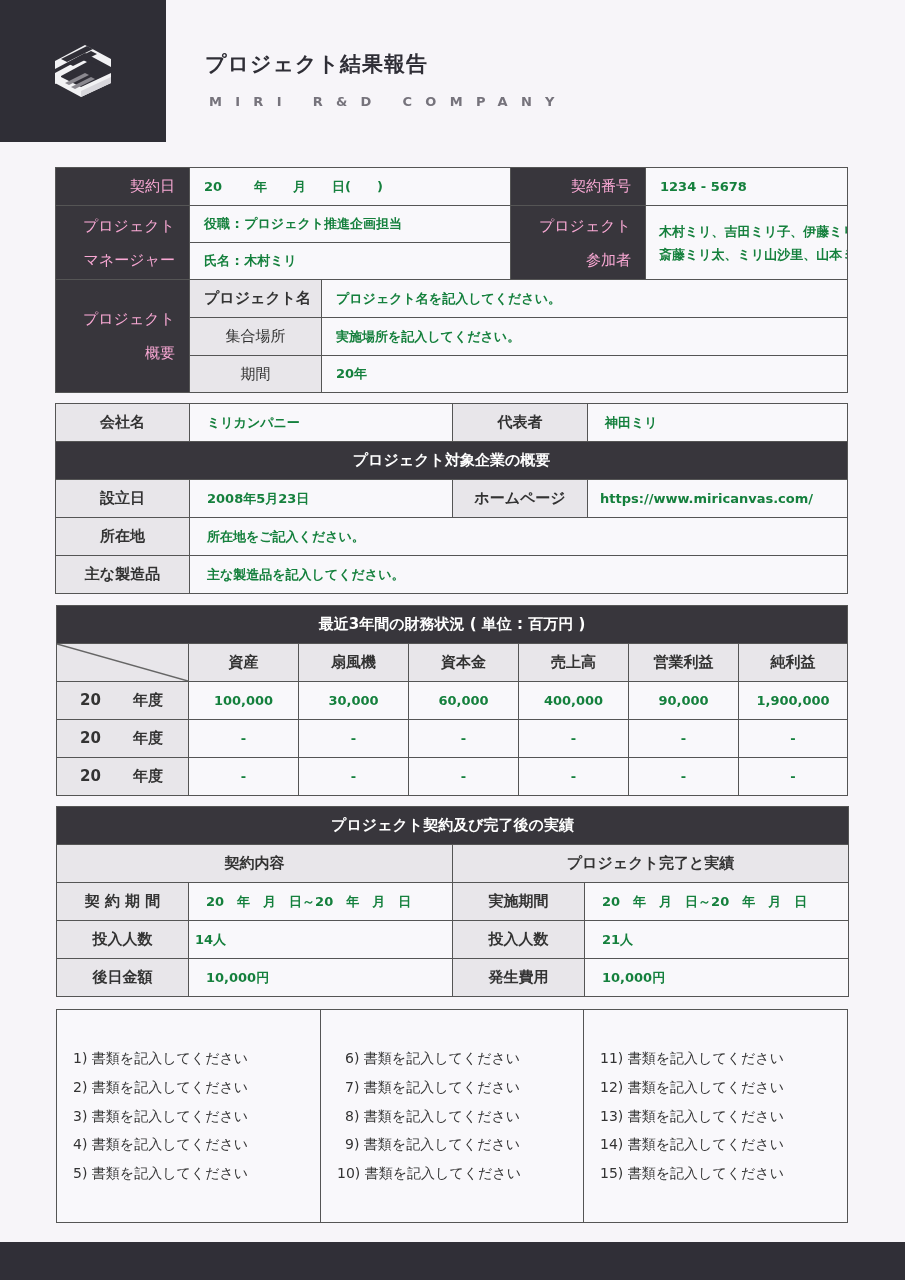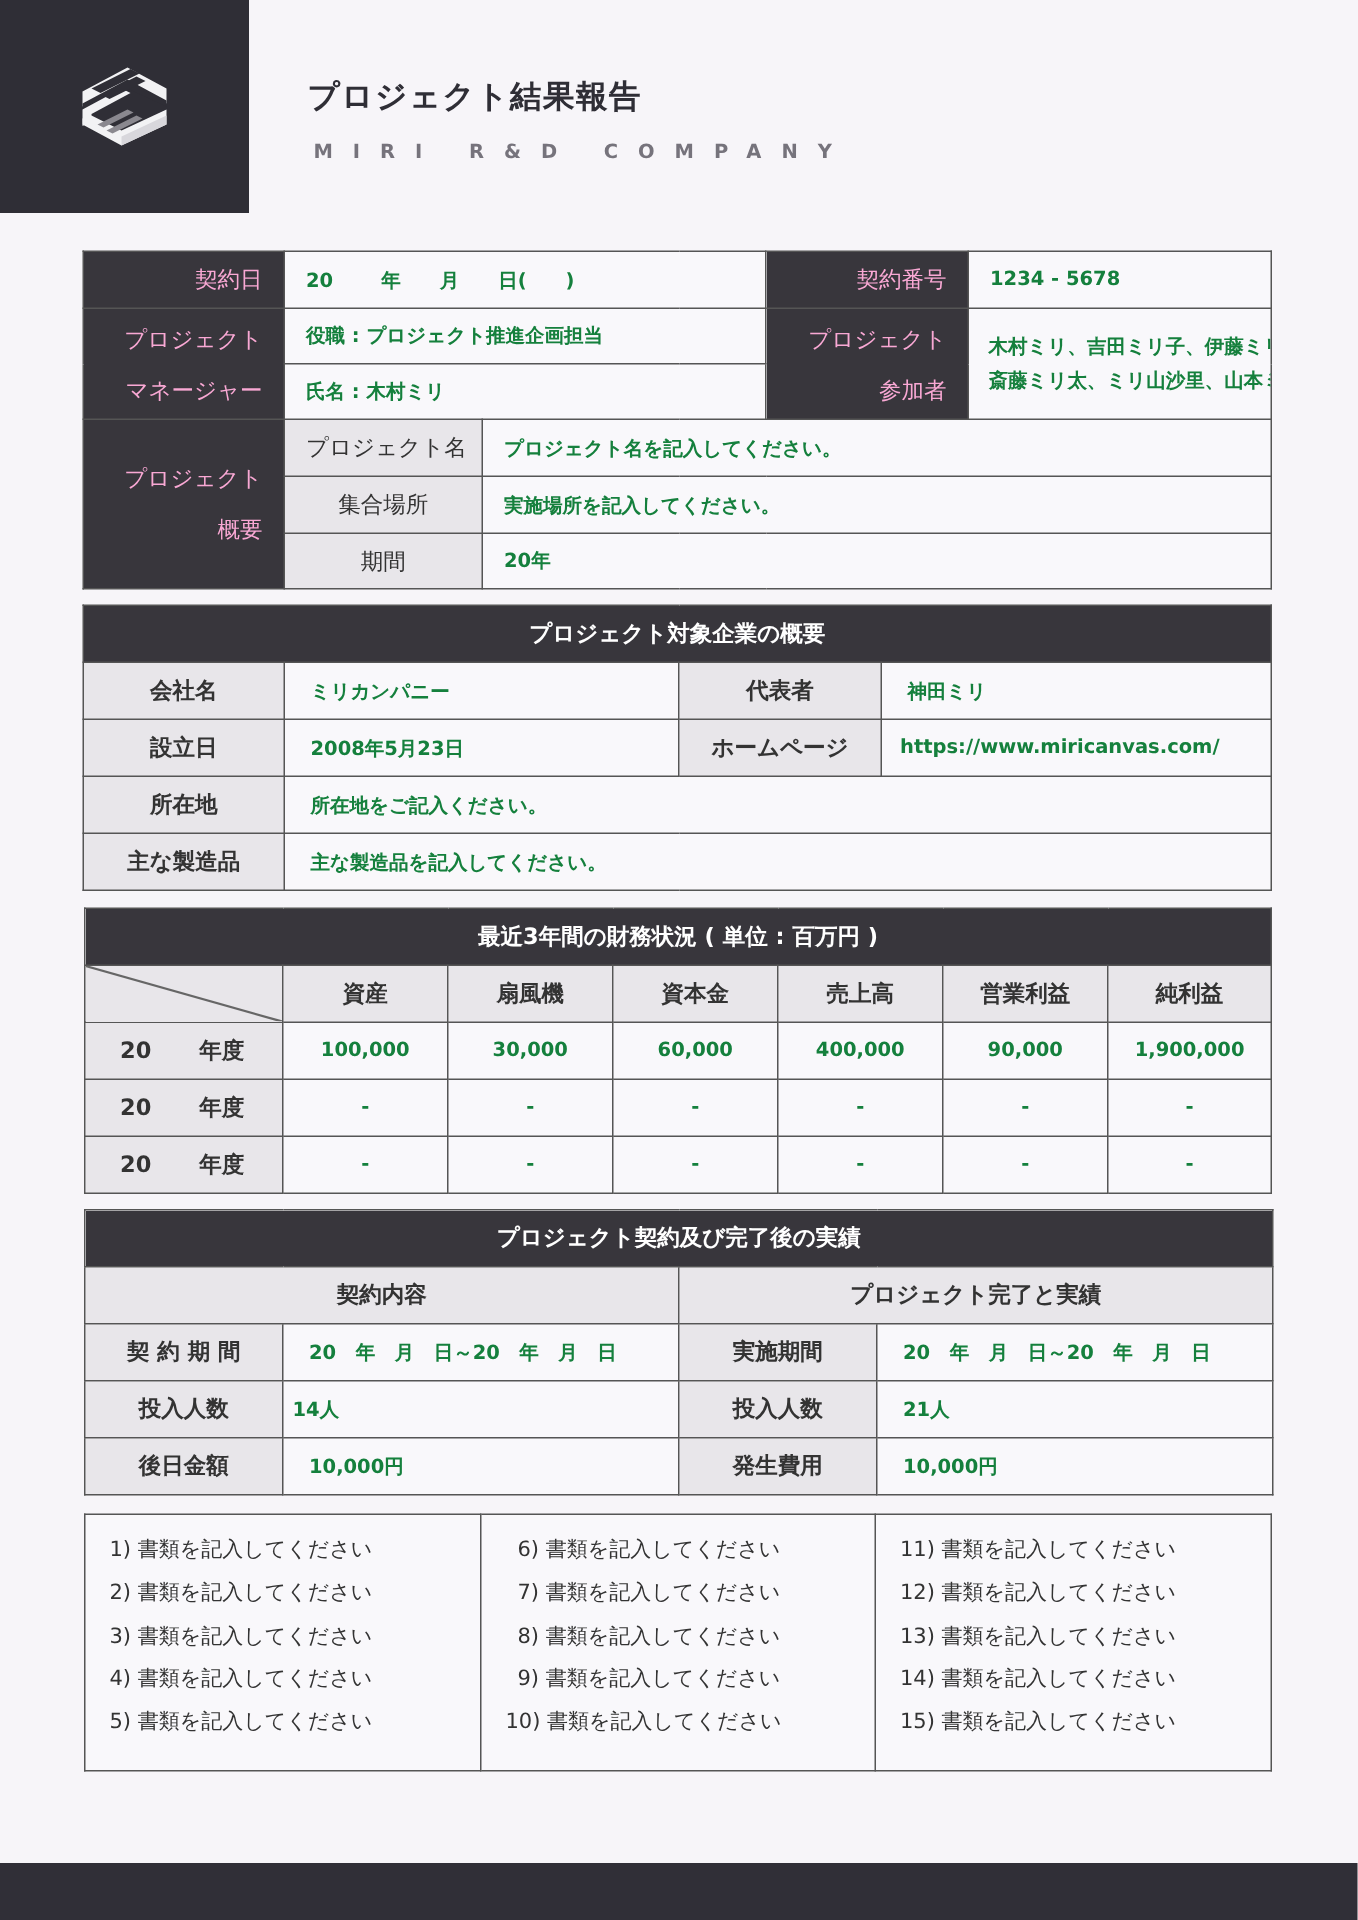--- a/index.html
+++ b/index.html
@@ -34,21 +34,21 @@
     padding: 0 14px;
     white-space: nowrap; overflow: hidden;
   }
   .dark { background: #38363c; color: #f9a8d4; font-size: 15px; text-align: right; font-weight: normal; }
   .gray { background: #e8e6ea; color: #333; font-size: 15px; text-align: center; font-weight: bold; }
   .white { background: #f9f8fb; color: #15803d; font-weight: bold; }
   .sect-head { background: #38363c; color: #fff; text-align: center; font-size: 15px; height: 38px; }
   .center { text-align: center; }
   .diag { position: relative; padding: 0; }
   .diag svg { position: absolute; left: 0; top: 0; width: 100%; height: 100%; }
-  .docs-cell { vertical-align: top; padding: 9px 16px; background: #f9f8fb; }
+  .docs-cell { vertical-align: top; padding: 34px 16px; background: #f9f8fb; }
   .docs-cell div { font-size: 14px; line-height: 28.8px; color: #333; }
   .docs-mid div { padding-left: 8px; }
   .sp { display: inline-block; }
 </style>
 </head>
 <body>
 
 <div class="logo-box">
   <svg width="64" height="64" viewBox="0 0 64 64">
     <polygon points="4,22 34,6 60,20 60,30 34,16 4,32" fill="#f2f2f4"></polygon>
@@ -99,21 +99,21 @@
     </td>
   </tr>
   <tr style="height:37px">
     <td class="white" colspan="3">氏名 : 木村ミリ</td>
   </tr>
   <tr style="height:38px">
     <td class="dark" rowspan="3" style="line-height:34px;">
       <div>プロジェクト</div>
           <div>概要</div>
     </td>
-    <td class="gray" style="font-weight:normal;">プロジェクト名</td>
+    <td class="gray" style="font-weight:bold;">プロジェクト名</td>
     <td class="white" colspan="4">プロジェクト名を記入してください。</td>
   </tr>
   <tr style="height:38px">
     <td class="gray" style="font-weight:normal;">集合場所</td>
     <td class="white" colspan="4">実施場所を記入してください。</td>
   </tr>
   <tr style="height:37px">
     <td class="gray" style="font-weight:normal;">期間</td>
     <td class="white" colspan="4">20年</td>
   </tr>
@@ -121,29 +121,29 @@
   </table>
 
 <table style="left:55px; top:403px; width:792px;">
   <colgroup>
     <col style="width:134px">
       <col style="width:263px">
       <col style="width:135px">
       <col style="width:260px">
   </colgroup>
   <tbody>
-      <tr>
-        <th class="sect-head" colspan="4">プロジェクト対象企業の概要</th>
-      </tr>
-  <tr style="height:38px">
+      <tr style="height:38px">
     <td class="gray">会社名</td>
     <td class="white" style="padding-left:17px">ミリカンパニー</td>
     <td class="gray">代表者</td>
     <td class="white" style="padding-left:17px">神田ミリ</td>
   </tr>
+  <tr>
+        <th class="sect-head" colspan="4">プロジェクト対象企業の概要</th>
+      </tr>
   <tr style="height:38px">
     <td class="gray">設立日</td>
     <td class="white" style="padding-left:17px">2008年5月23日</td>
     <td class="gray">ホームページ</td>
     <td class="white" style="padding-left:12px">https://www.miricanvas.com/</td>
   </tr>
   <tr style="height:38px">
     <td class="gray">所在地</td>
     <td class="white" colspan="3" style="padding-left:17px">所在地をご記入ください。</td>
   </tr>

